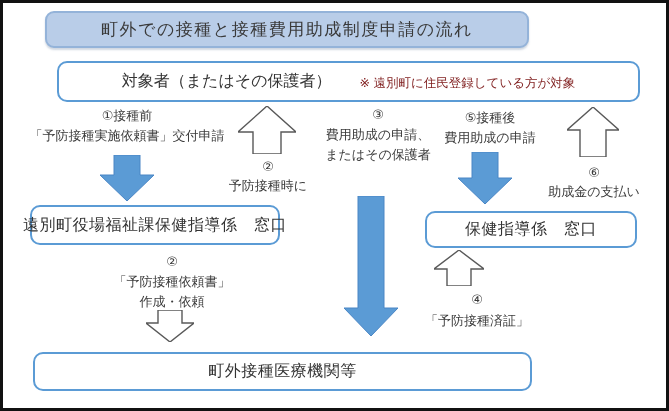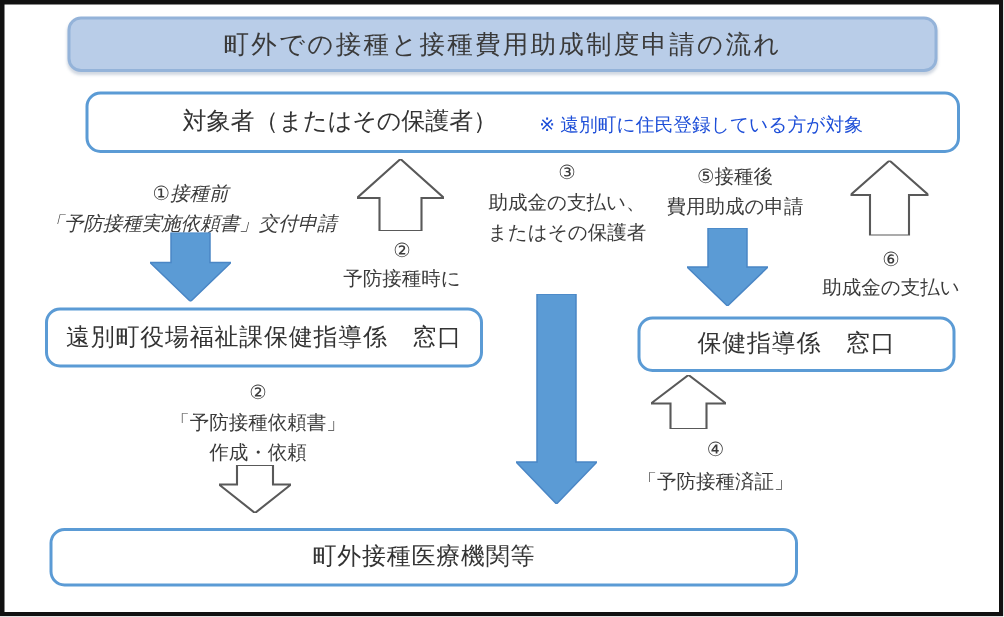--- a/index.html
+++ b/index.html
@@ -5,37 +5,37 @@
   html,body { margin:0; padding:0; background:#ffffff; }
   .canvas {
     position:relative; width:669px; height:411px; background:#ffffff;
     font-family:"Liberation Sans","DejaVu Sans",sans-serif; overflow:hidden;
   }
   .frame {
     position:absolute; inset:0; border:3px solid #111111; pointer-events:none; z-index:50;
   }
   .abs { position:absolute; }
   .title-box {
-    left:45px; top:11px; width:580px; height:37px;
+    left:45px; top:11px; width:484px; height:37px;
     background:#b9cde8; border:2px solid #94b3d9; border-radius:9px;
     box-sizing:border-box; display:flex; align-items:center; justify-content:center;
     font-size:17px; letter-spacing:1.5px; color:#3a3a3a;
     box-shadow:0 2px 2px rgba(120,140,170,0.35);
   }
   .box {
     background:#ffffff; border:2px solid #5b9bd5; border-radius:10px;
     box-sizing:border-box; display:flex; align-items:center; justify-content:center;
     color:#333333;
   }
   .subject-box {
     left:57px; top:61px; width:583px; height:41px;
     justify-content:center; gap:28px;
   }
   .subject-label { font-size:16px; color:#333; white-space:nowrap; }
-  .subject-note  { font-size:12.5px; color:#1d4ed8; white-space:nowrap; padding-top:3px; }
+  .subject-note  { font-size:12.5px; color:#7f1d1d; white-space:nowrap; padding-top:3px; }
   .big-label { font-size:16px; letter-spacing:0.5px; white-space:nowrap; }
   .note { font-size:13px; color:#3b3b3b; text-align:center; line-height:20px; white-space:nowrap; }
   svg.arrow { display:block; }
   .blue-poly  { fill:#5b9bd5; stroke:#4a86c5; stroke-width:1; }
   .white-poly { fill:#ffffff; stroke:#595959; stroke-width:1.4; stroke-linejoin:miter; }
 </style>
 </head>
 <body>
 
 <div class="canvas">
@@ -43,41 +43,41 @@
 
   <div class="abs title-box">
     <span>町外での接種と接種費用助成制度申請の流れ</span>
   </div>
 
   <div class="abs box subject-box">
     <span class="subject-label">対象者（またはその保護者）</span>
     <span class="subject-note">※ 遠別町に住民登録している方が対象</span>
   </div>
 
-  <div class="abs note" style="left:18px; top:119px; width:218px;font-style:italic;">
+  <div class="abs note" style="left:18px; top:106px; width:218px;">
     <div>①接種前</div>
     <div>「予防接種実施依頼書」交付申請</div>
   </div>
 
   <svg class="abs arrow" style="left:100px; top:155px;" width="54" height="46" viewBox="0 0 54 46">
     <polygon class="blue-poly" points="14,0 40,0 40,20 54,20 27,46 0,20 14,20"></polygon>
   </svg>
 
   <svg class="abs arrow" style="left:238px; top:106px;" width="58" height="48" viewBox="0 0 58 48">
     <polygon class="white-poly" points="29,0 58,26 43,26 43,48 15,48 15,26 0,26"></polygon>
   </svg>
 
   <div class="abs note" style="left:222px; top:157px; width:92px; line-height:19px;">
     <div>②</div>
     <div>予防接種時に</div>
   </div>
 
   <div class="abs note" style="left:318px; top:105px; width:120px;">
     <div>③</div>
-    <div>助成金の支払い、</div>
+    <div>費用助成の申請、</div>
     <div>またはその保護者</div>
   </div>
 
   <div class="abs note" style="left:430px; top:108px; width:120px;">
     <div>⑤接種後</div>
     <div>費用助成の申請</div>
   </div>
 
   <svg class="abs arrow" style="left:458px; top:152px;" width="54" height="52" viewBox="0 0 54 52">
     <polygon class="blue-poly" points="14,0 40,0 40,26 54,26 27,52 0,26 14,26"></polygon>
@@ -85,21 +85,21 @@
 
   <svg class="abs arrow" style="left:567px; top:107px;" width="52" height="50" viewBox="0 0 52 50">
     <polygon class="white-poly" points="26,0 52,23 39,23 39,50 13,50 13,23 0,23"></polygon>
   </svg>
 
   <div class="abs note" style="left:538px; top:163px; width:112px; line-height:19px;">
     <div>⑥</div>
     <div>助成金の支払い</div>
   </div>
 
-  <div class="abs box big-label" style="left:30px; top:205px; width:292px; height:40px;">
+  <div class="abs box big-label" style="left:30px; top:205px; width:250px; height:40px;">
     <span>遠別町役場福祉課保健指導係　窓口</span>
   </div>
 
   <div class="abs box big-label" style="left:425px; top:211px; width:212px; height:37px;">
     <span>保健指導係　窓口</span>
   </div>
 
   <svg class="abs arrow" style="left:344px; top:196px;" width="54" height="140" viewBox="0 0 54 140">
     <polygon class="blue-poly" points="14,0 40,0 40,112 54,112 27,140 0,112 14,112"></polygon>
   </svg>

